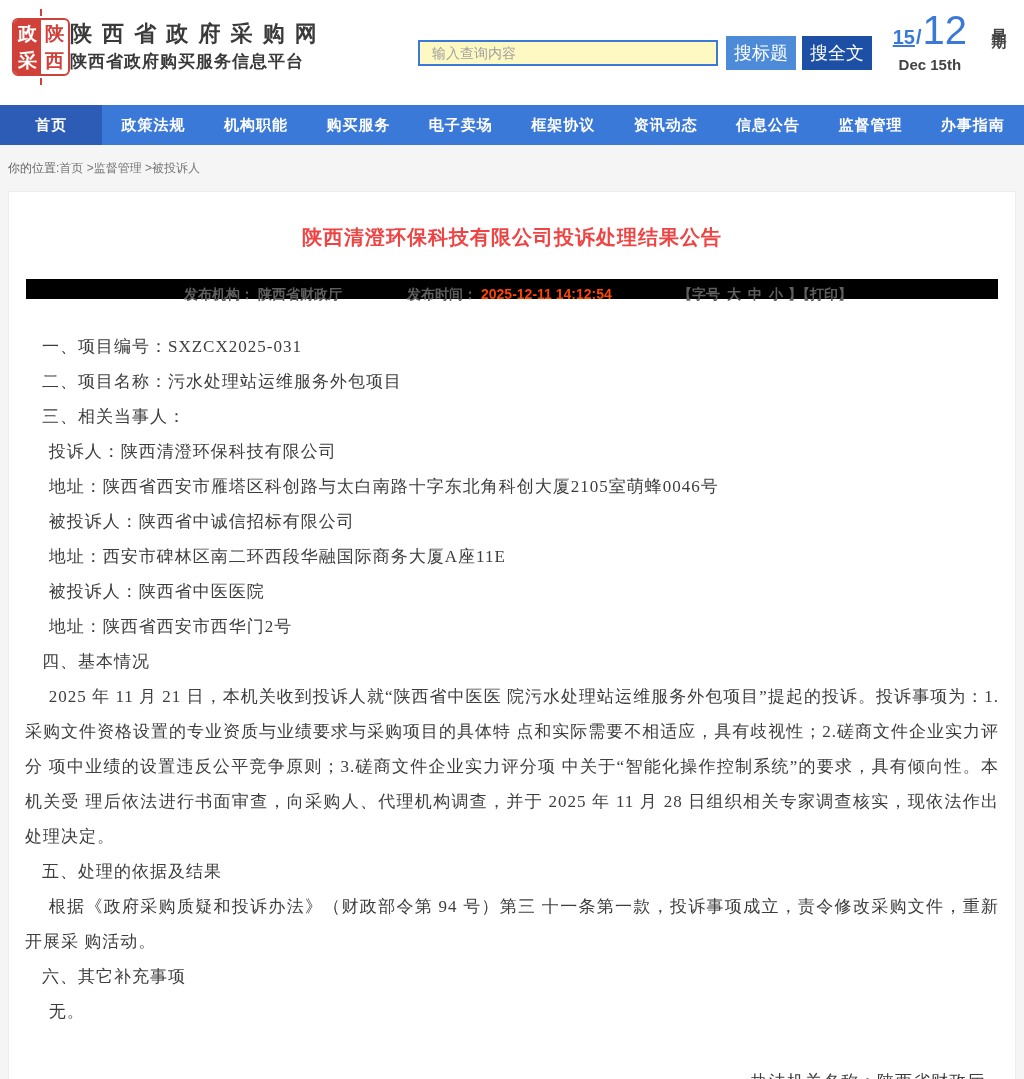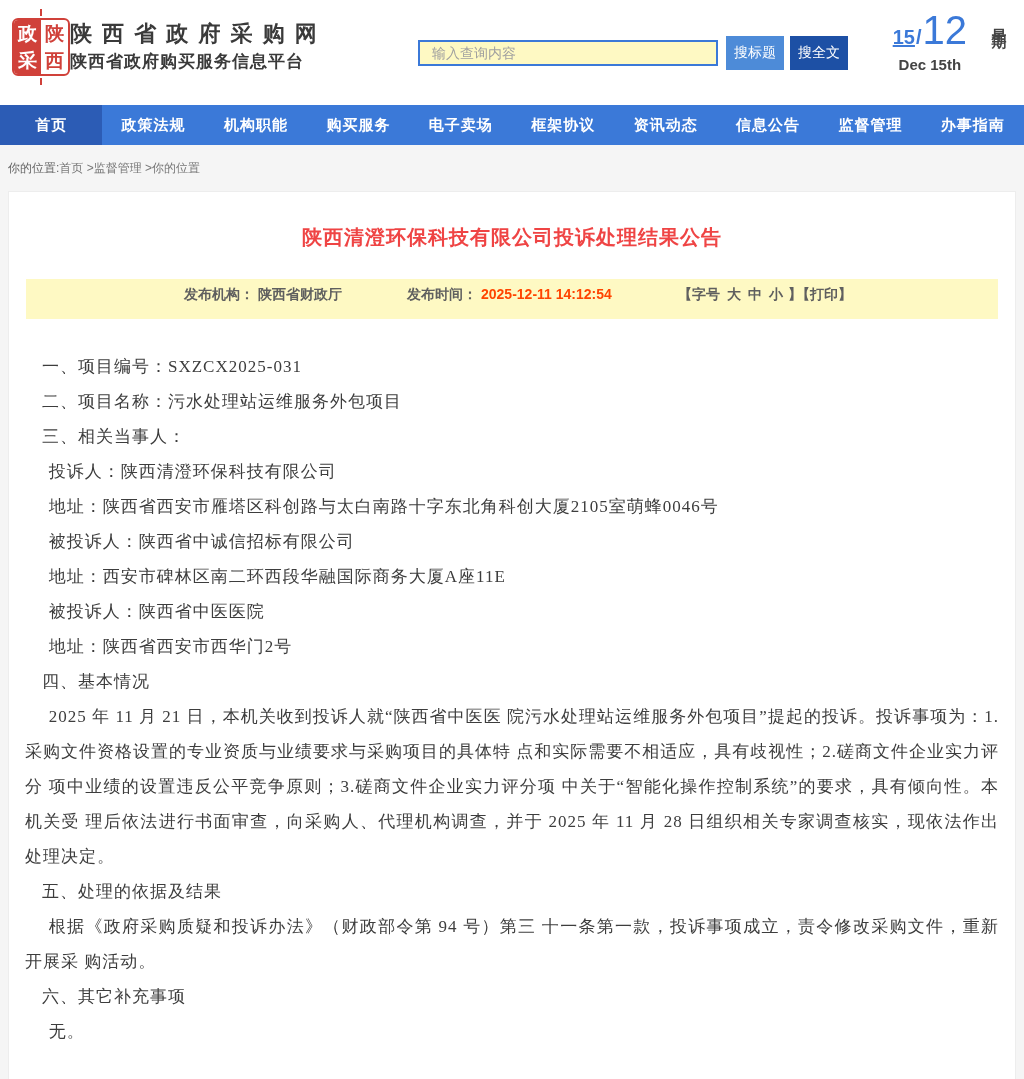--- a/index.html
+++ b/index.html
@@ -40,21 +40,21 @@
   .site-subtitle {
     font-size: 17px; font-weight: bold; color: #3a3a3a; letter-spacing: 1px; line-height: 26px;
   }
 
   .search-wrap { position: absolute; left: 418px; top: 36px; display: flex; align-items: center; }
   .search-input {
     width: 300px; height: 26px; border: 2px solid #3b79d8; background: #fef9c3;
     font-size: 14px; padding: 0 12px; color: #333; outline: none;
   }
   .search-input::placeholder { color: #a0a0a0; }
-  .btn { height: 34px; border: none; color: #fff; font-size: 14px; cursor: pointer;
+  .btn { height: 34px; border: none; color: #fff; font-size: 18px; cursor: pointer;
          padding: 0 8px; font-family: "Liberation Sans", sans-serif; }
   .btn-title { background: #4d8bd8; margin-left: 8px; }
   .btn-full  { background: #1d50a5; margin-left: 6px; }
 
   .date-wrap { position: absolute; right: 16px; top: 10px; display: flex; }
   .date-nums { display: flex; align-items: baseline; justify-content: center; color: #3b79d8; }
   .d-small { font-size: 20px; font-weight: bold; text-decoration: underline; }
   .d-sep   { font-size: 20px; font-weight: bold; margin: 0 1px; }
   .d-big   { font-size: 40px; font-weight: normal; line-height: 40px; }
   .date-en { font-size: 15px; font-weight: bold; color: #444; text-align: center; margin-top: 6px; }
@@ -83,21 +83,21 @@
   
   .card {
     margin: 0 8px; background: #ffffff; min-height: 888px;
     border: 1px solid #ededed; border-bottom: none;
   }
   .article-title {
     margin: 32px 0 0; text-align: center;
     font-size: 20px; font-weight: bold; color: #ef4444; letter-spacing: 1px;
   }
   .meta {
-    margin: 28px 17px 0; height: 40px; background: #fef9c3;
+    margin: 28px 17px 0; height: 20px; background: #000000;
     position: relative; font-size: 14px; color: #5f5f5f; font-weight: bold; line-height: 30px;
   }
   .meta .seg { position: absolute; white-space: nowrap; }
   .meta .seg.m1 { left: 158px; }
   .meta .seg.m2 { left: 381px; }
   .meta .seg.m3 { left: 652px; }
   .meta .seg.m4 { left: 770px; cursor: pointer; }
   .meta .time { color: #ff4400; margin-left: 4px; }
   .meta .agency-val { margin-left: 4px; }
   .size-opt { cursor: pointer; margin-left: 7px; }
@@ -165,21 +165,21 @@
       <div class="nav-item">电子卖场</div>
       <div class="nav-item">框架协议</div>
       <div class="nav-item">资讯动态</div>
       <div class="nav-item">信息公告</div>
       <div class="nav-item">监督管理</div>
       <div class="nav-item">办事指南</div>
     </nav>
 
   <div class="breadcrumb">
     <span>你的位置:</span>
-      <span id="crumb-links"><span class="crumb-link">首页</span><span class="crumb-sep"> &gt;</span><span class="crumb-link">监督管理</span><span class="crumb-sep"> &gt;</span><span class="crumb-link">你的位置</span></span>
+      <span id="crumb-links"><span class="crumb-link">首页</span><span class="crumb-sep"> &gt;</span><span class="crumb-link">监督管理</span><span class="crumb-sep"> &gt;</span><span class="crumb-link">被投诉人</span></span>
   </div>
 
   <main class="card">
     <h1 class="article-title">陕西清澄环保科技有限公司投诉处理结果公告</h1>
 
     <div class="meta">
       <span class="seg m1">
         <span>发布机构：</span><span class="agency-val">陕西省财政厅</span>
       </span>
       <span class="seg m2">

